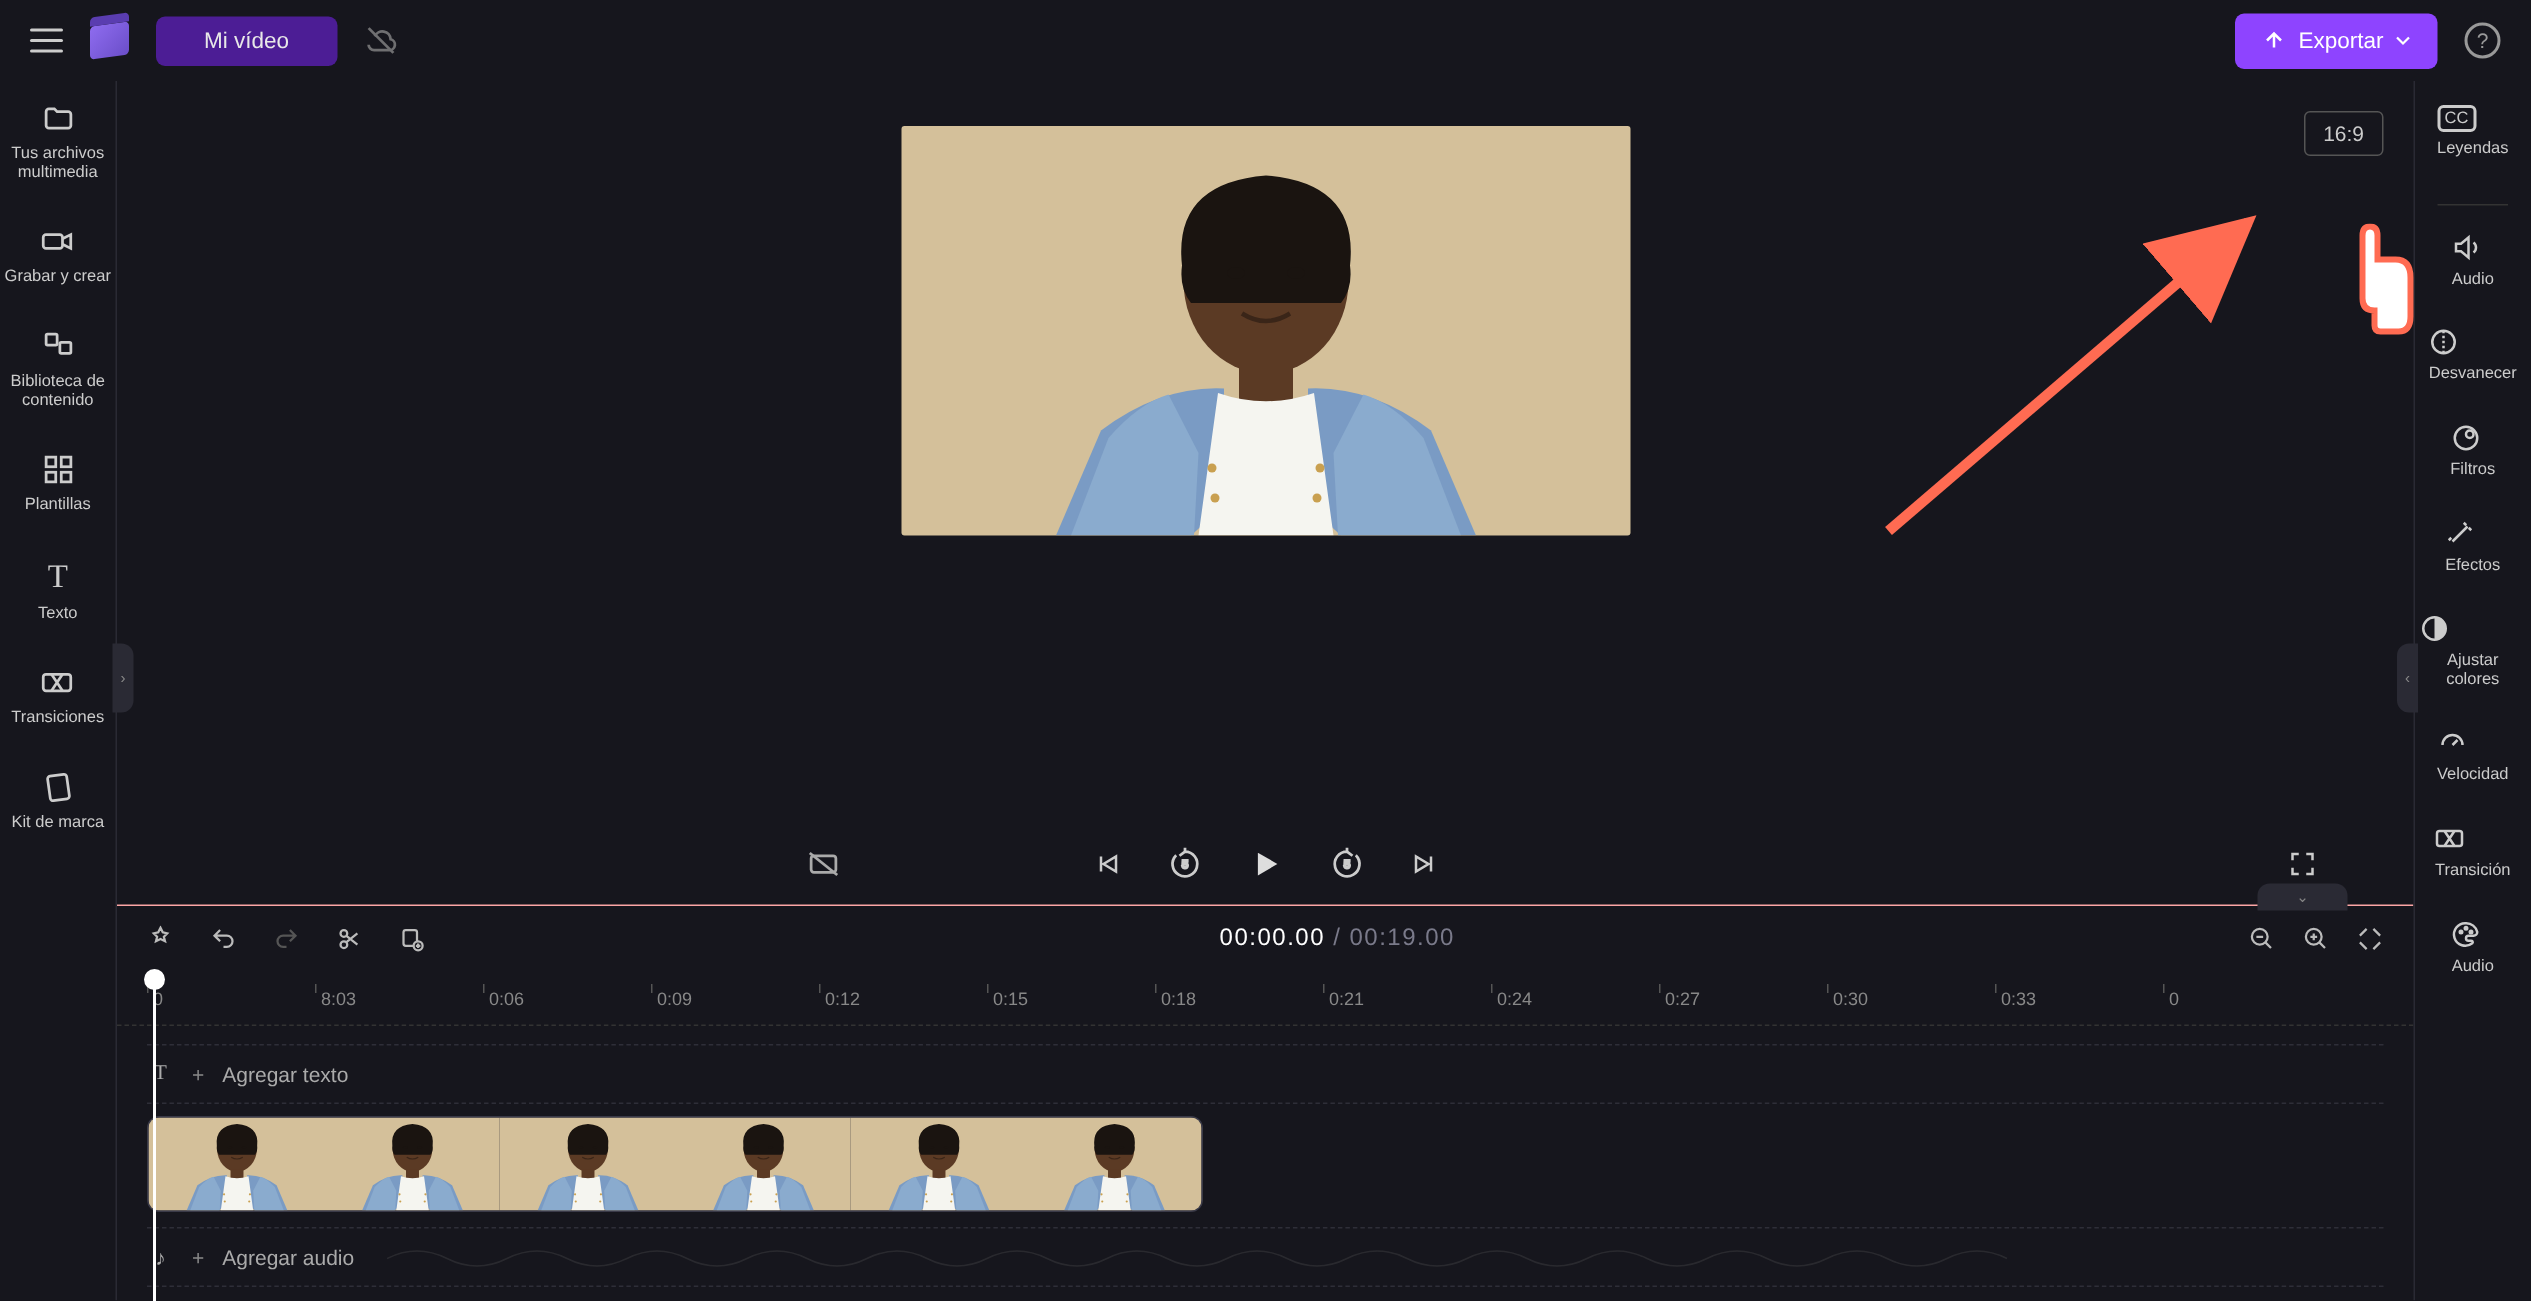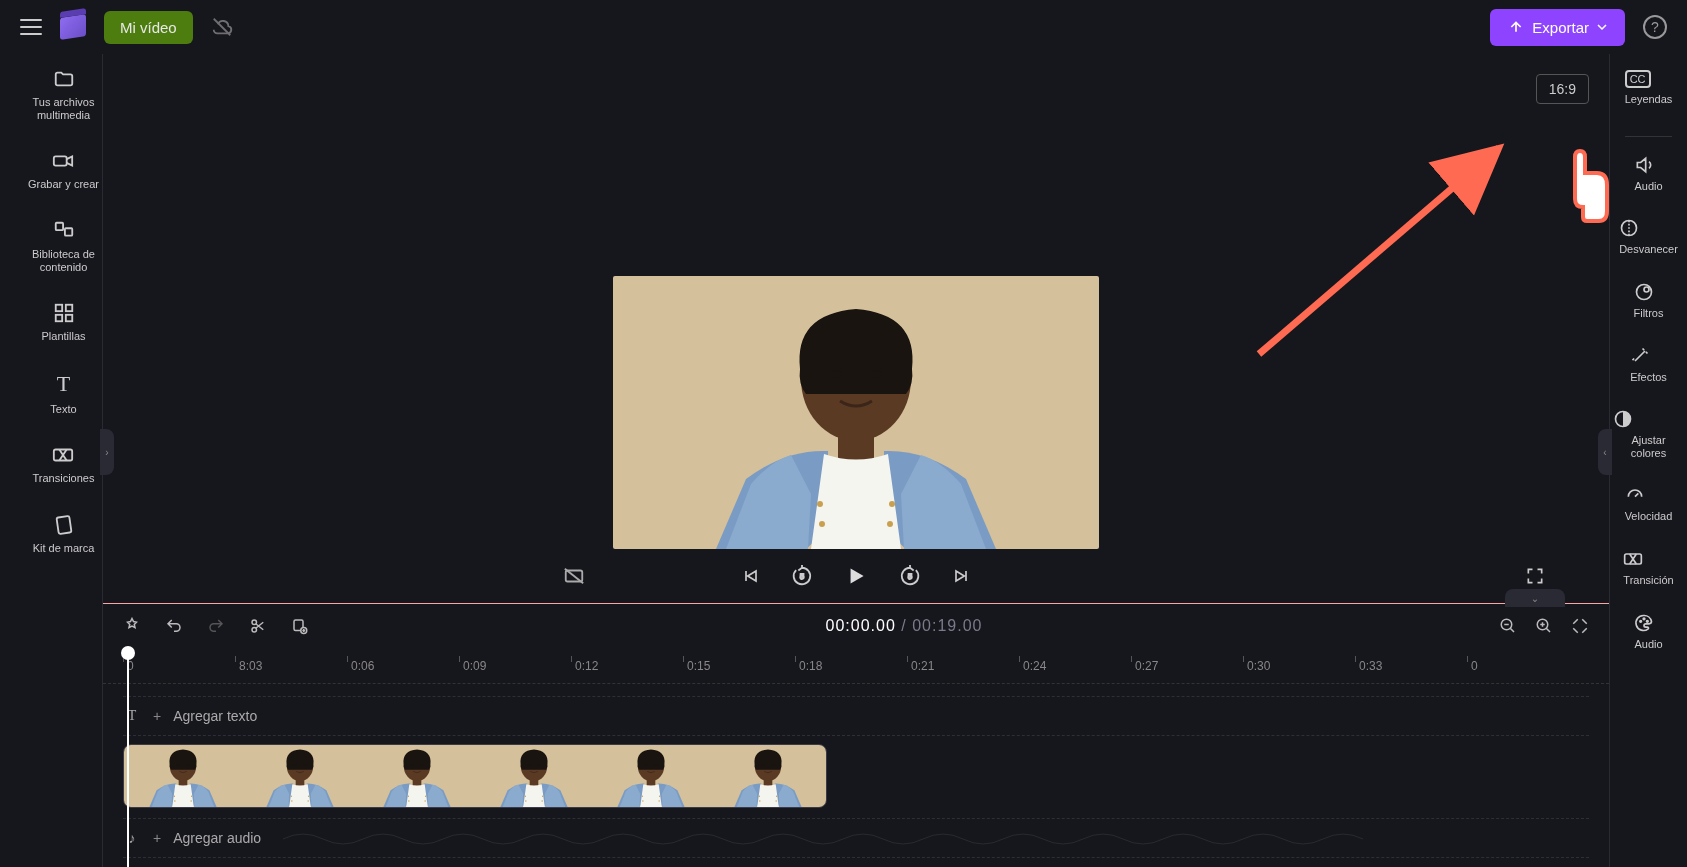--- a/index.html
+++ b/index.html
@@ -2,35 +2,35 @@
 <html><head>
 <meta charset="utf-8">
 <style>
 * { margin: 0; padding: 0; box-sizing: border-box; font-family: -apple-system, BlinkMacSystemFont, 'Segoe UI', sans-serif; }
 body { background: #16161d; color: #e0e0e0; width: 1687px; height: 867px; overflow: hidden; position: relative; }
 .topbar { height: 54px; display: flex; align-items: center; padding: 0 20px; gap: 18px; }
 .hamburger { cursor: pointer; }
 .hamburger div { width: 22px; height: 2px; background: #ccc; margin: 5px 0; border-radius: 1px; }
 .logo { width: 26px; height: 22px; background: linear-gradient(135deg, #8e6cef, #6b4ec9); border-radius: 3px; transform: skewY(-8deg); position: relative; }
 .logo::before { content: ''; position: absolute; top: -6px; left: 0; width: 100%; height: 6px; background: #5a3db0; border-radius: 3px 3px 0 0; }
-.titlebox { background: #4d7c0f; border-radius: 6px; padding: 8px 16px; color: #e8e8e8; font-size: 15px; }
+.titlebox { background: #4c1d95; border-radius: 6px; padding: 8px 32px; color: #e8e8e8; font-size: 15px; }
 .cloud-off { width: 22px; height: 22px; opacity: 0.6; }
 .spacer { flex: 1; }
 .export-btn { background: #8e44ff; color: white; border: none; border-radius: 6px; padding: 10px 18px; font-size: 15px; display: flex; align-items: center; gap: 8px; cursor: pointer; }
 .help-btn { width: 24px; height: 24px; border: 2px solid #999; border-radius: 50%; display: flex; align-items: center; justify-content: center; font-size: 14px; color: #999; cursor: pointer; }
 
 .main { display: flex; height: calc(100% - 54px); }
-.leftbar { width: 78px; background: #16161d; display: flex; flex-direction: column; align-items: center; padding-top: 14px; border-right: 1px solid #2a2a34; position: relative; margin-left: 25px; }
+.leftbar { width: 78px; background: #16161d; display: flex; flex-direction: column; align-items: center; padding-top: 14px; border-right: 1px solid #2a2a34; position: relative; }
 .leftitem { display: flex; flex-direction: column; align-items: center; gap: 6px; cursor: pointer; margin-bottom: 28px; text-align: center; }
 .leftitem .ic { font-size: 20px; color: #ccc; }
 .leftitem .lbl { font-size: 11px; color: #ccc; line-height: 1.2; max-width: 72px; }
 .expand-tab { position: absolute; right: -12px; top: 375px; width: 14px; height: 46px; background: #2a2a34; border-radius: 0 8px 8px 0; display: flex; align-items: center; justify-content: center; color: #888; font-size: 10px; cursor: pointer; }
 
 .center { flex: 1; display: flex; flex-direction: column; position: relative; }
-.preview-area { flex: 1; position: relative; display: flex; align-items: flex-end; justify-content: center; padding-top: 30px; }
+.preview-area { flex: 1; position: relative; display: flex; align-items: flex-start; justify-content: center; padding-top: 30px; }
 .ratio-badge { position: absolute; top: 20px; right: 20px; border: 1px solid #555; border-radius: 4px; padding: 6px 12px; color: #ccc; font-size: 14px; cursor: pointer; }
 .video-frame { width: 486px; height: 273px; background: #d4c09a; border-radius: 2px; position: relative; overflow: hidden; }
 .arrow-annotation { position: absolute; top: 80px; right: 90px; pointer-events: none; }
 .cursor-annotation { position: absolute; top: 95px; right: -10px; pointer-events: none; z-index: 10; }
 
 .controls { height: 54px; display: flex; align-items: center; justify-content: center; gap: 30px; color: #ccc; position: relative; }
 .controls .ctrl { cursor: pointer; font-size: 18px; }
 .controls .safe-off { position: absolute; left: 460px; }
 .controls .fullscreen { position: absolute; right: 64px; }
 .collapse-tab { position: absolute; right: 44px; bottom: -4px; width: 60px; height: 18px; background: #2a2a34; border-radius: 8px 8px 0 0; display: flex; align-items: center; justify-content: center; color: #888; font-size: 10px; cursor: pointer; }

